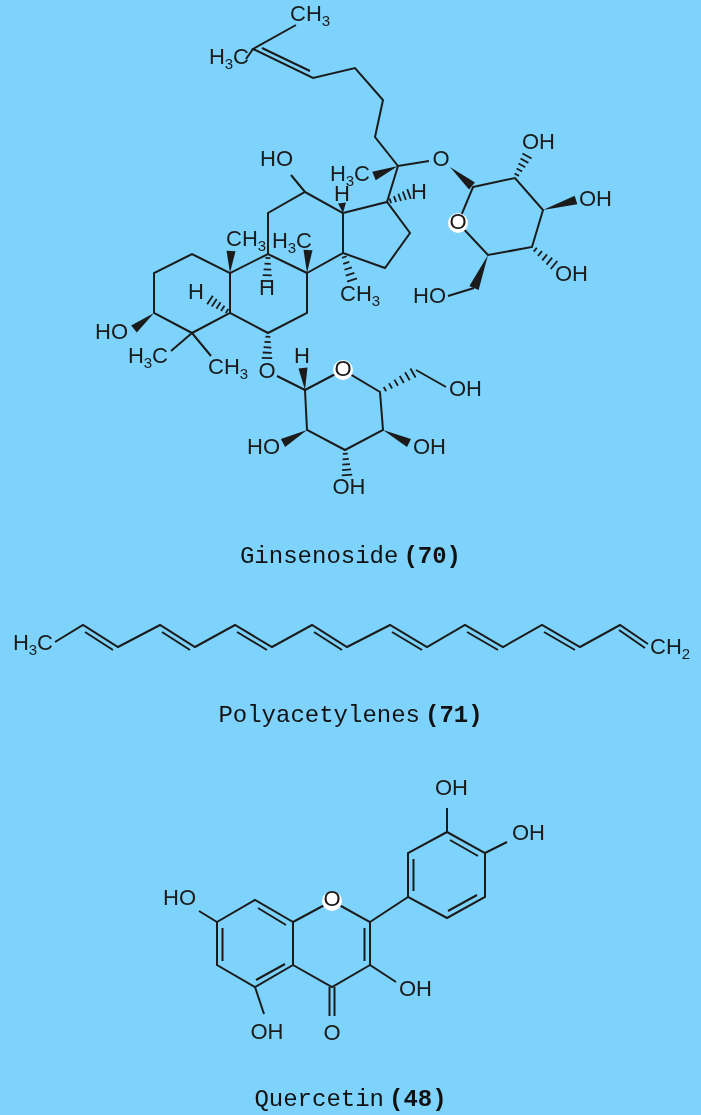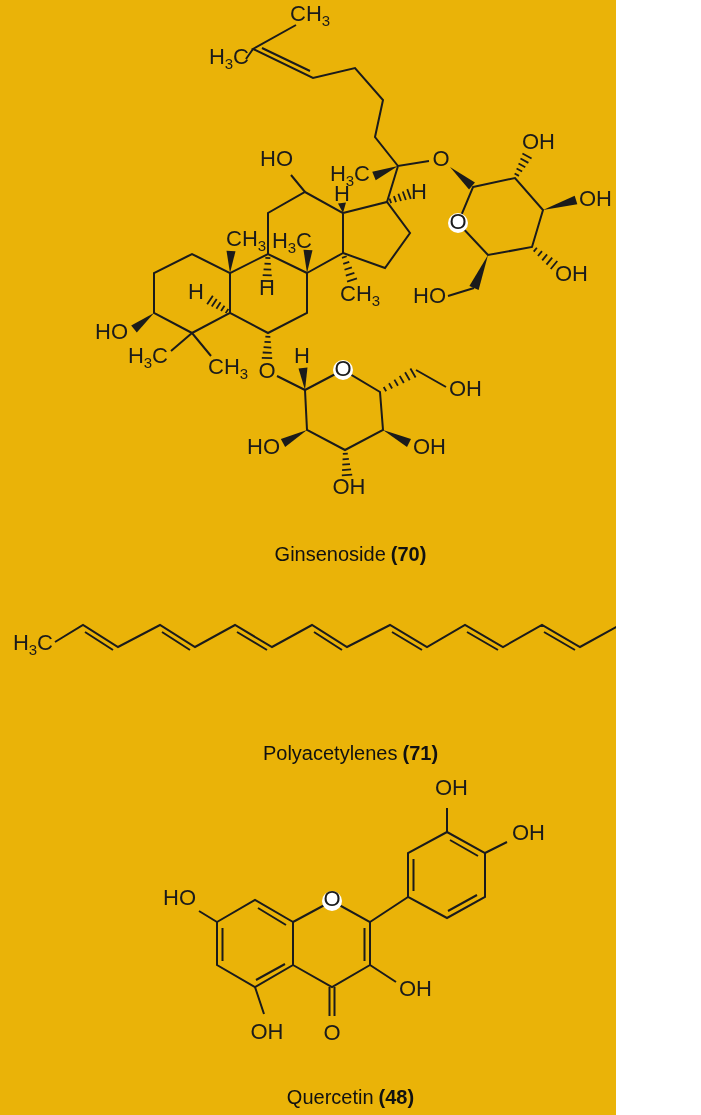--- a/index.html
+++ b/index.html
@@ -1,25 +1,25 @@
 <!DOCTYPE html>
 <html><head>
 <meta charset="utf-8">
 <style>
   html,body{margin:0;padding:0;background:#ffffff;}
-  #page{position:relative;width:616px;height:1115px;background:#eab308;overflow:hidden;
+  #page{position:relative;width:701px;height:1115px;background:#7dd3fc;overflow:hidden;
         font-family:"Liberation Sans",sans-serif;}
   svg{position:absolute;left:0;top:0;}
   svg text{font-family:"Liberation Sans",sans-serif;font-size:22px;fill:#1b1b1b;}
   .b{fill:none;stroke:#1b1b1b;stroke-width:2;stroke-linecap:butt;stroke-linejoin:miter;}
   .h{fill:none;stroke:#1b1b1b;stroke-width:1.8;}
   .w{fill:#1b1b1b;stroke:none;}
   .mask{fill:#ffffff;stroke:none;}
   .caption{position:absolute;left:0;width:701px;text-align:center;
-           font-family:Liberation Sans, sans-serif;font-size:20px;color:#111;}
+           font-family:Liberation Mono, monospace;font-size:24px;color:#111;}
   .caption .num{font-weight:bold;margin-left:5px;}
 </style>
 </head>
 <body>
 
 <div id="page">
 
 <svg width="701" height="1115" viewBox="0 0 701 1115">
 
   <g>
@@ -150,20 +150,20 @@
           <text x="399" y="996" text-anchor="start"><tspan>OH</tspan></text>
           <text x="435" y="795" text-anchor="start"><tspan>OH</tspan></text>
           <text x="512" y="840" text-anchor="start"><tspan>OH</tspan></text>
         </g>
   </g>
 </svg>
 
 <div class="caption" style="top:543px">
   <span>Ginsenoside</span><span class="num">(70)</span>
 </div>
-<div class="caption" style="top:742px">
+<div class="caption" style="top:702px">
   <span>Polyacetylenes</span><span class="num">(71)</span>
 </div>
 <div class="caption" style="top:1086px">
   <span>Quercetin</span><span class="num">(48)</span>
 </div>
 
 </div>
 
 </body></html>

